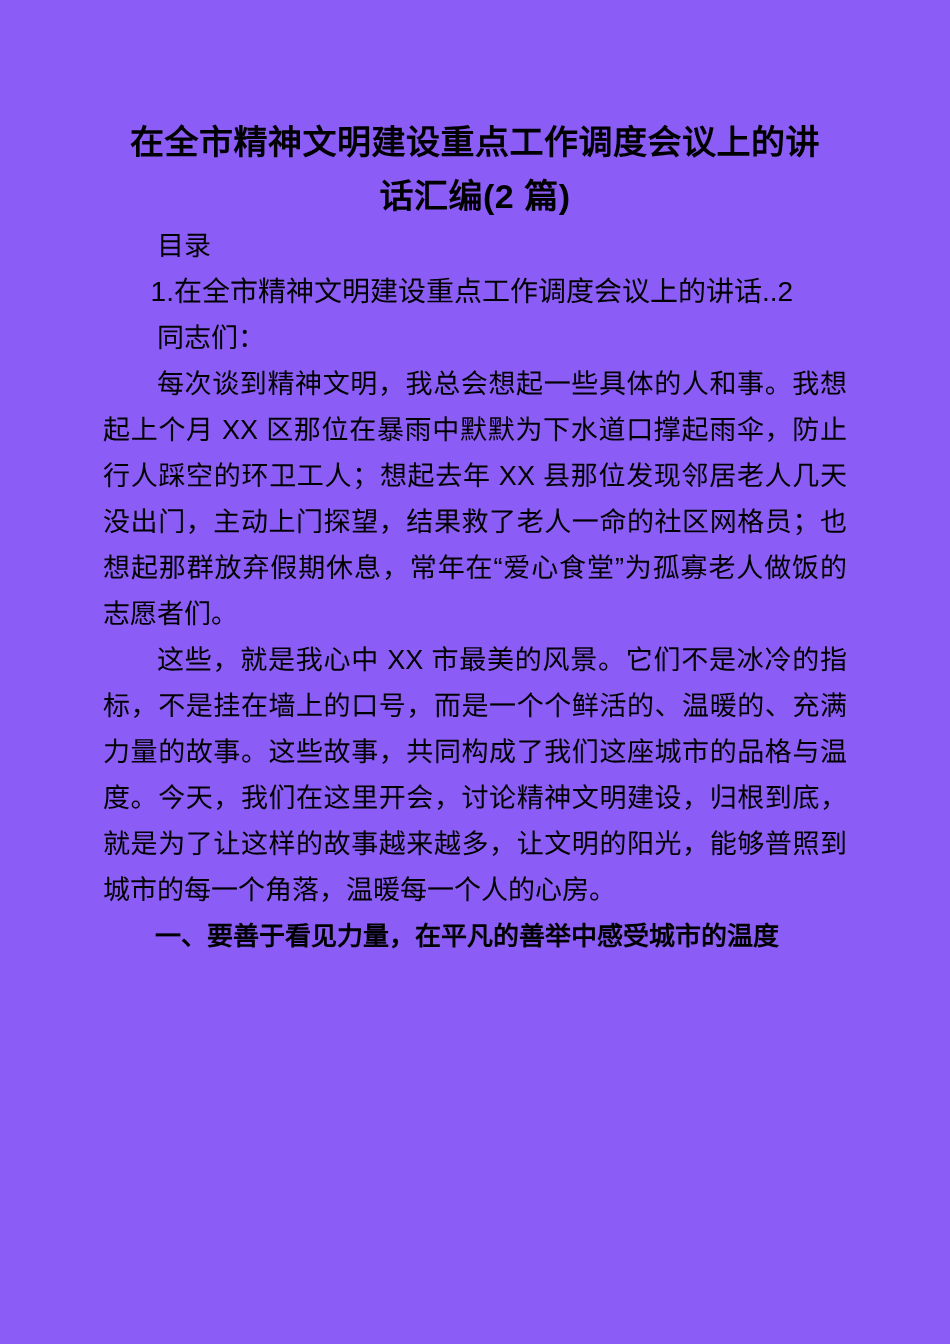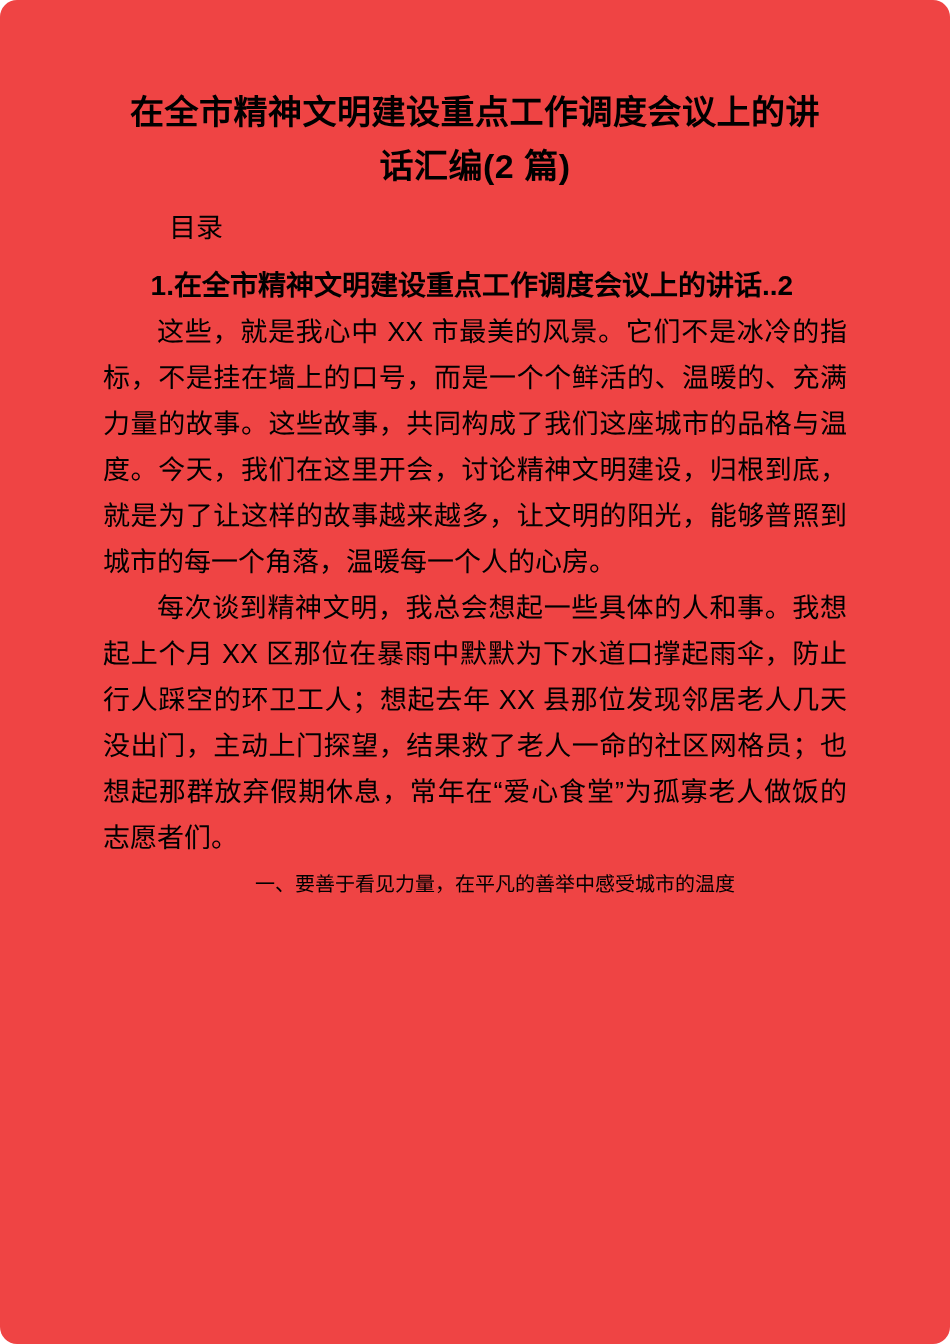--- a/index.html
+++ b/index.html
@@ -5,81 +5,80 @@
   html, body {
     margin: 0;
     padding: 0;
     background: #ffffff;
   }
   .page {
     position: relative;
     width: 950px;
     height: 1344px;
     margin: 0 auto;
-    background: #ef4444;
+    background: #8b5cf6;
     color: #000000;
     box-sizing: border-box;
-    padding: 85px 103px 0 103px;
+    padding: 115px 103px 0 103px;
     font-family: "Liberation Sans", "DejaVu Sans", sans-serif;
     overflow: hidden;
-    border-radius: 17px;
   }
   .doc-title {
     width: 692px;
     margin: 0 auto;
     font-size: 34px;
     font-weight: 700;
     line-height: 54px;
     text-align: center;
     letter-spacing: 0.5px;
   }
   .line {
     font-size: 27px;
     line-height: 46px;
     text-indent: 2em;
-    margin: 12px;
+    margin: 0;
   }
   .toc-item {
     font-size: 28px;
-    font-weight: 700;
+    font-weight: 400;
     line-height: 46px;
     text-indent: 1.7em;
     margin: 0;
     white-space: nowrap;
   }
   .para {
     font-size: 27px;
     line-height: 46px;
     text-indent: 2em;
     margin: 0;
     text-align: justify;
     text-justify: inter-ideograph;
   }
   .section-heading {
-    font-size: 20px;
-    font-weight: 400;
+    font-size: 26px;
+    font-weight: 700;
     line-height: 46px;
     text-indent: 2em;
     margin: 0;
-    text-align: center;
   }
 </style>
 </head>
 <body>
 
 <div class="page">
 
   <h1 class="doc-title">在全市精神文明建设重点工作调度会议上的讲话汇编(2 篇)</h1>
 
   <p class="line">目录</p>
 
   <p class="toc-item">1.在全市精神文明建设重点工作调度会议上的讲话..2</p>
 
 
 
+  <p class="line">同志们：</p>
+
+  <p class="para">每次谈到精神文明，我总会想起一些具体的人和事。我想起上个月 XX 区那位在暴雨中默默为下水道口撑起雨伞，防止行人踩空的环卫工人；想起去年 XX 县那位发现邻居老人几天没出门，主动上门探望，结果救了老人一命的社区网格员；也想起那群放弃假期休息，常年在“爱心食堂”为孤寡老人做饭的志愿者们。</p>
 
   <p class="para">这些，就是我心中 XX 市最美的风景。它们不是冰冷的指标，不是挂在墙上的口号，而是一个个鲜活的、温暖的、充满力量的故事。这些故事，共同构成了我们这座城市的品格与温度。今天，我们在这里开会，讨论精神文明建设，归根到底，就是为了让这样的故事越来越多，让文明的阳光，能够普照到城市的每一个角落，温暖每一个人的心房。</p>
-
-  <p class="para">每次谈到精神文明，我总会想起一些具体的人和事。我想起上个月 XX 区那位在暴雨中默默为下水道口撑起雨伞，防止行人踩空的环卫工人；想起去年 XX 县那位发现邻居老人几天没出门，主动上门探望，结果救了老人一命的社区网格员；也想起那群放弃假期休息，常年在“爱心食堂”为孤寡老人做饭的志愿者们。</p>
 
   <p class="section-heading">一、要善于看见力量，在平凡的善举中感受城市的温度</p>
 
 </div>
 
 </body></html>

